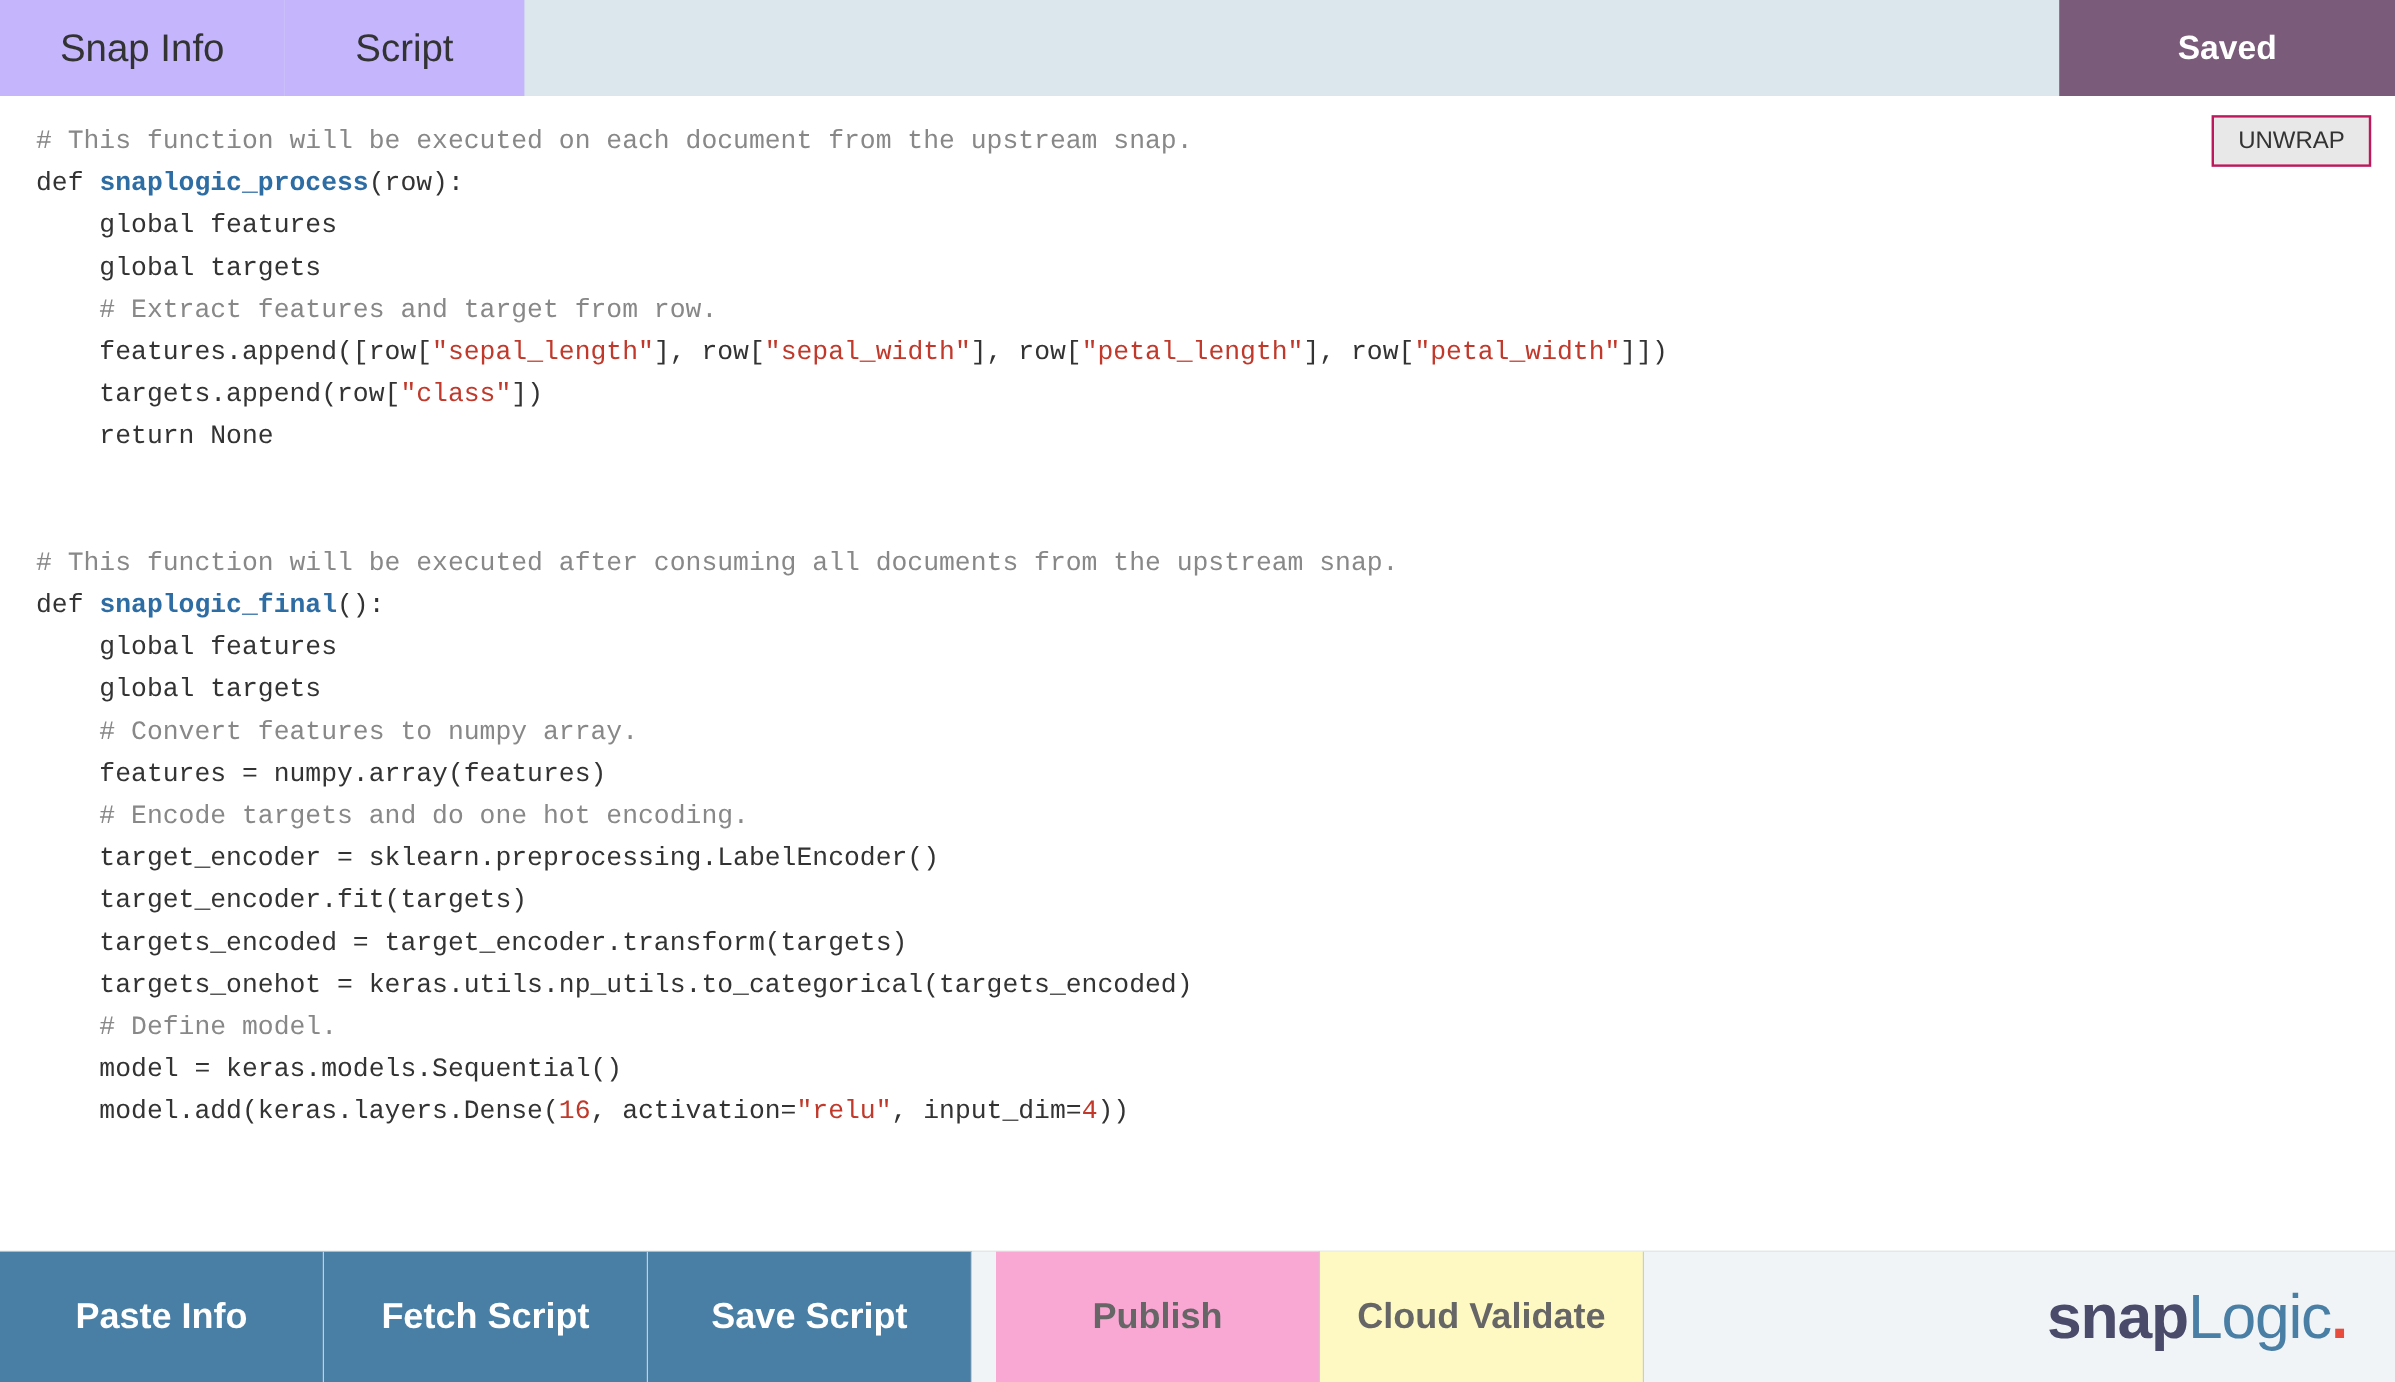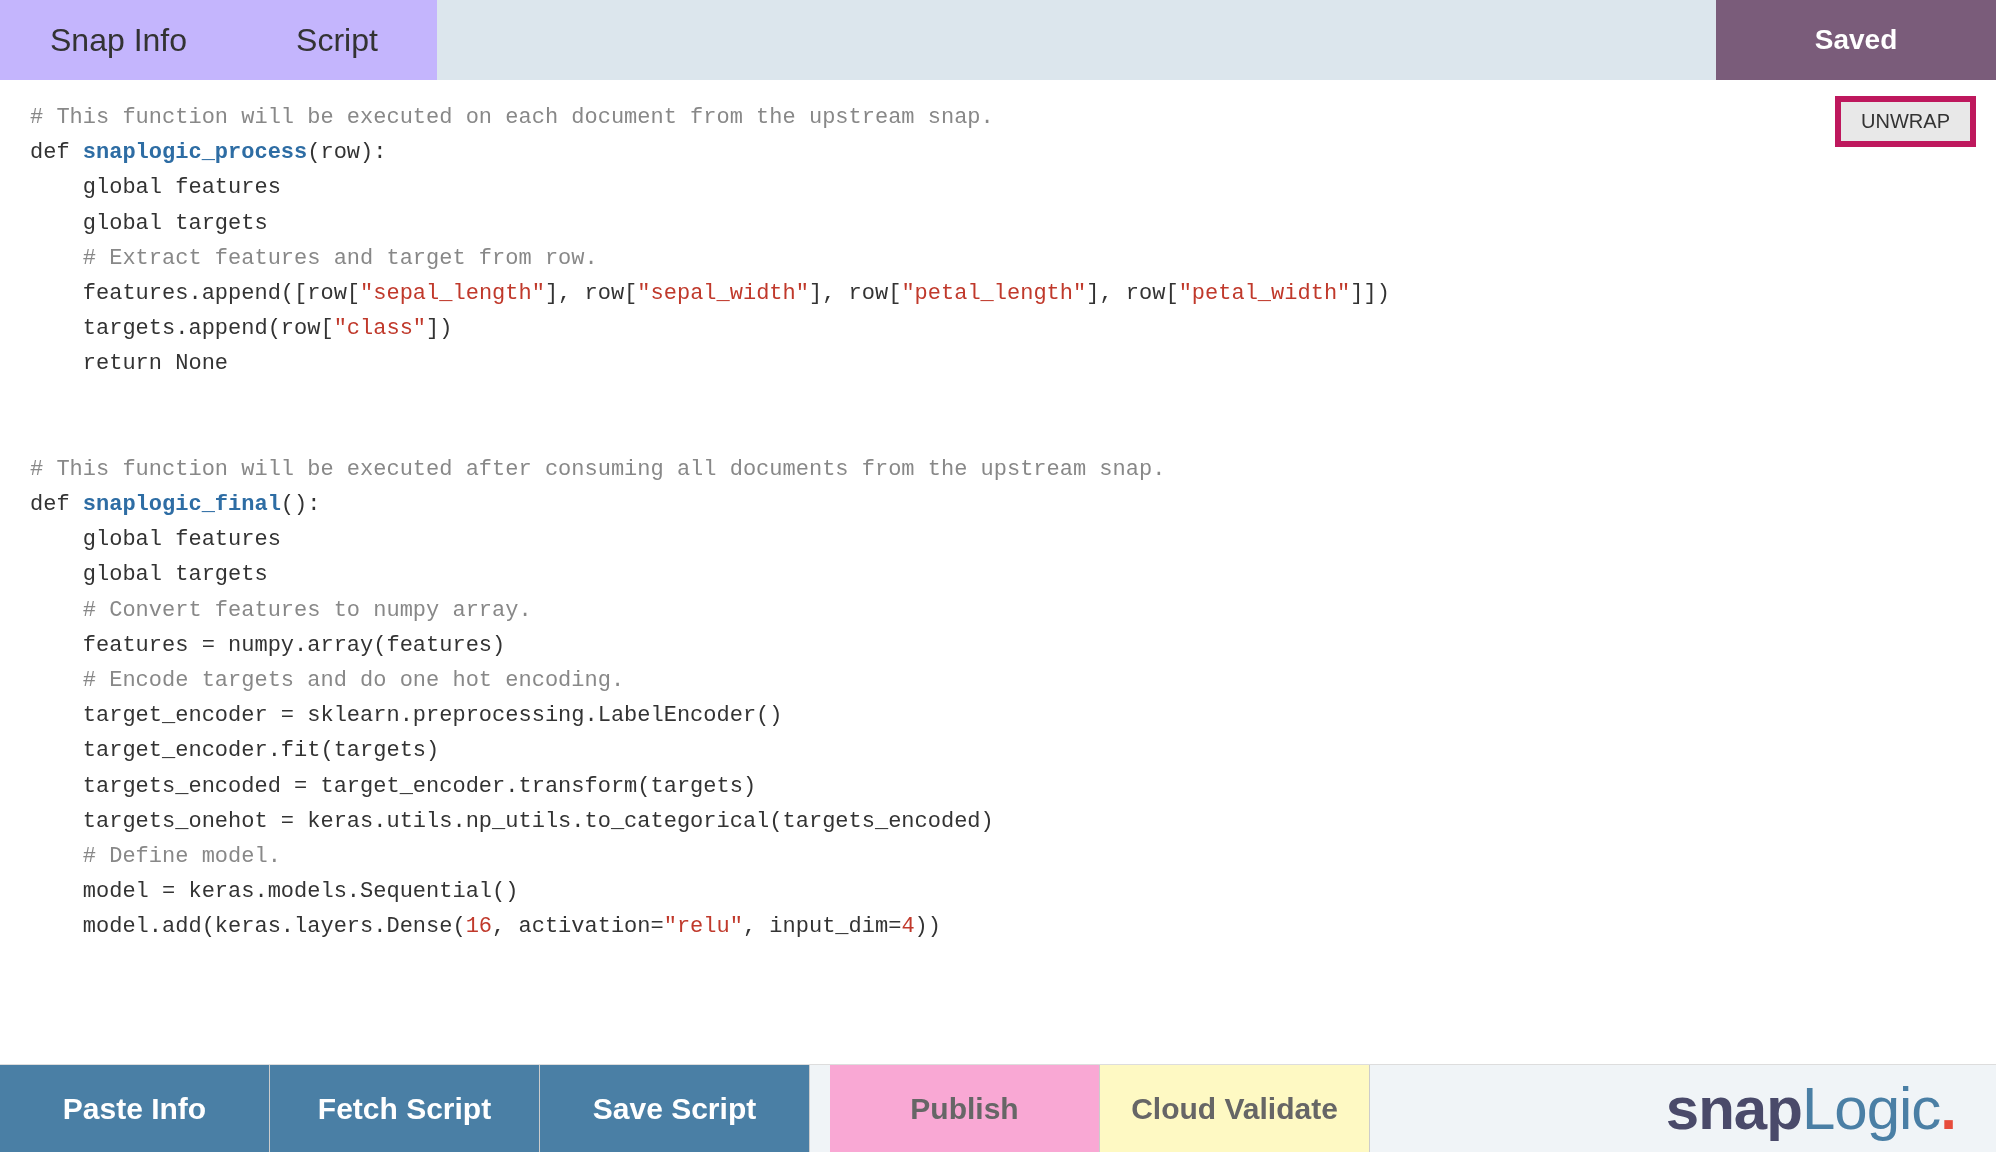--- a/index.html
+++ b/index.html
@@ -62,21 +62,21 @@
       overflow: hidden;
       display: flex;
       flex-direction: column;
     }
 
     .unwrap-btn {
       position: absolute;
       top: 16px;
       right: 20px;
       background: #e8e8e8;
-      border: 6px solid #be185d;
+      border: 2px solid #be185d;
       padding: 8px 20px;
       font-size: 20px;
       cursor: pointer;
       color: #333;
       z-index: 10;
     }
 
     
     .code-area {
       flex: 1;
@@ -98,21 +98,21 @@
     .code-keyword { color: #333; font-weight: normal; }
     .code-funcname { color: #2e6da4; font-weight: bold; }
     .code-string { color: #c0392b; }
     .code-number { color: #c0392b; }
     .code-plain { color: #333; }
 
     
     .bottom-bar {
       display: flex;
       align-items: center;
-      height: 88px;
+      height: 110px;
       background: #f0f4f7;
       border-top: 1px solid #ddd;
       flex-shrink: 0;
       padding: 0;
     }
 
     .bottom-btn {
       flex: 1;
       height: 100%;
       border: none;
@@ -154,21 +154,21 @@
 
     .bottom-logo {
       flex: 1;
       display: flex;
       align-items: center;
       justify-content: flex-end;
       padding-right: 40px;
     }
 
     .logo-text {
-      font-size: 60px;
+      font-size: 52px;
       font-weight: 400;
       color: #4a7fa5;
       letter-spacing: -1px;
     }
     .logo-text .logo-snap {
       font-weight: 700;
       color: #4a4a6a;
     }
     .logo-text .logo-logic {
       font-weight: 300;

